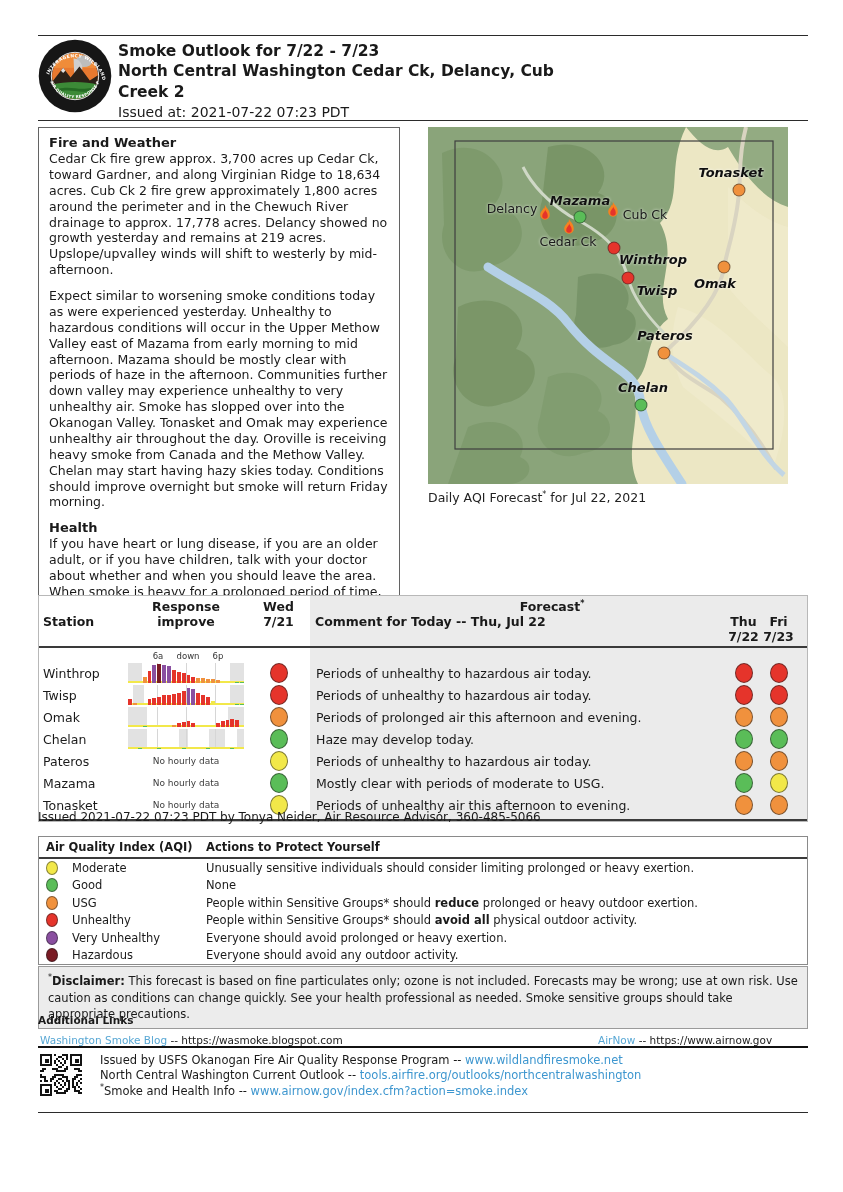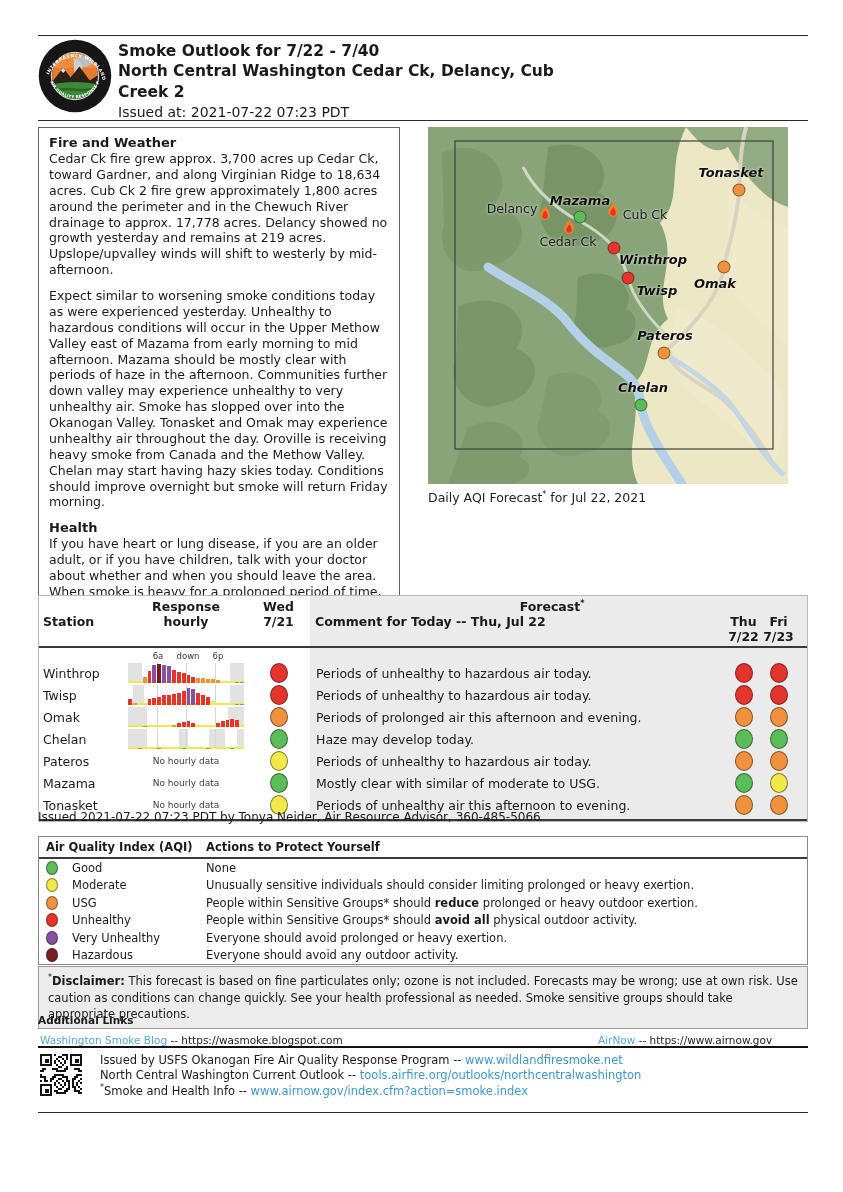--- a/index.html
+++ b/index.html
@@ -126,21 +126,21 @@
         </defs>
         <text font-size="6" fill="#fff" font-weight="bold" letter-spacing="0.6" font-family="DejaVu Sans, sans-serif">
           <textPath href="#arcTop" startOffset="6%">INTERAGENCY WILDLAND FIRE</textPath>
         </text>
         <text font-size="5.4" fill="#fff" font-weight="bold" letter-spacing="0.3" font-family="DejaVu Sans, sans-serif">
           <textPath href="#arcBot" startOffset="2%">AIR QUALITY RESPONSE PROGRAM</textPath>
         </text>
       </svg>
     </div>
     <div class="htext">
-      <div class="htitle">Smoke Outlook for 7/22 - 7/40</div>
+      <div class="htitle">Smoke Outlook for 7/22 - 7/23</div>
       <div class="htitle">North Central Washington Cedar Ck, Delancy, Cub</div>
       <div class="htitle">Creek 2</div>
       <div class="hissued">Issued at: 2021-07-22 07:23 PDT</div>
     </div>
   </div>
 
   <div class="hr" style="top:120px;height:1px;"></div>
 
   <div class="leftbox">
     <div class="sect">
@@ -224,21 +224,21 @@
         <div></div>
         <div class="c">Response</div>
         <div class="c">Wed</div>
         <div></div>
             <div></div>
             <div></div>
       </div>
       <div class="fh-forecast"><span>Forecast</span><sup>*</sup></div>
       <div class="fh-grid">
         <div class="l">Station</div>
-        <div class="c">hourly</div>
+        <div class="c">improve</div>
         <div class="c">7/21</div>
         <div class="l">Comment for Today -- Thu, Jul 22</div>
         <div class="c">
               <div>Thu</div>
               <div>7/22</div>
             </div>
         <div class="c">
               <div>Fri</div>
               <div>7/23</div>
             </div>
@@ -434,21 +434,21 @@
         <div class="fcell comment">Periods of unhealthy to hazardous air today.</div>
         <div class="fcell dotc"><span class="dot" style="background: rgb(240, 145, 61);"></span></div>
         <div class="fcell dotc"><span class="dot" style="background: rgb(240, 145, 61);"></span></div>
       </div>
       <div class="frow">
         <div class="fcell station">Mazama</div>
         <div class="fcell">
               <span class="nodata">No hourly data</span>
             </div>
         <div class="fcell dotc"><span class="dot" style="background: rgb(90, 189, 88);"></span></div>
-        <div class="fcell comment">Mostly clear with similar of moderate to USG.</div>
+        <div class="fcell comment">Mostly clear with periods of moderate to USG.</div>
         <div class="fcell dotc"><span class="dot" style="background: rgb(90, 189, 88);"></span></div>
         <div class="fcell dotc"><span class="dot" style="background: rgb(242, 232, 73);"></span></div>
       </div>
       <div class="frow">
         <div class="fcell station">Tonasket</div>
         <div class="fcell">
               <span class="nodata">No hourly data</span>
             </div>
         <div class="fcell dotc"><span class="dot" style="background: rgb(242, 232, 73);"></span></div>
         <div class="fcell comment">Periods of unhealthy air this afternoon to evening.</div>
@@ -459,28 +459,28 @@
   </div>
 
   <div class="issuedby">Issued 2021-07-22 07:23 PDT by Tonya Neider, Air Resource Advisor, 360-485-5066</div>
 
   <div class="legend">
     <div class="lhead">
       <div>Air Quality Index (AQI)</div>
       <div>Actions to Protect Yourself</div>
     </div>
     <div class="lrow">
+      <span class="ldot" style="background: rgb(242, 232, 73);"></span>
+      <span>Moderate</span>
+      <span class="lact"><span>Unusually sensitive individuals should consider limiting prolonged or heavy exertion.</span><b></b><span></span></span>
+    </div>
+    <div class="lrow">
       <span class="ldot" style="background: rgb(90, 189, 88);"></span>
       <span>Good</span>
       <span class="lact"><span>None</span><b></b><span></span></span>
-    </div>
-    <div class="lrow">
-      <span class="ldot" style="background: rgb(242, 232, 73);"></span>
-      <span>Moderate</span>
-      <span class="lact"><span>Unusually sensitive individuals should consider limiting prolonged or heavy exertion.</span><b></b><span></span></span>
     </div>
     <div class="lrow">
       <span class="ldot" style="background: rgb(240, 145, 61);"></span>
       <span>USG</span>
       <span class="lact"><span>People within Sensitive Groups* should </span><b>reduce</b><span> prolonged or heavy outdoor exertion.</span></span>
     </div>
     <div class="lrow">
       <span class="ldot" style="background: rgb(229, 52, 43);"></span>
       <span>Unhealthy</span>
       <span class="lact"><span>People within Sensitive Groups* should </span><b>avoid all</b><span> physical outdoor activity.</span></span>

